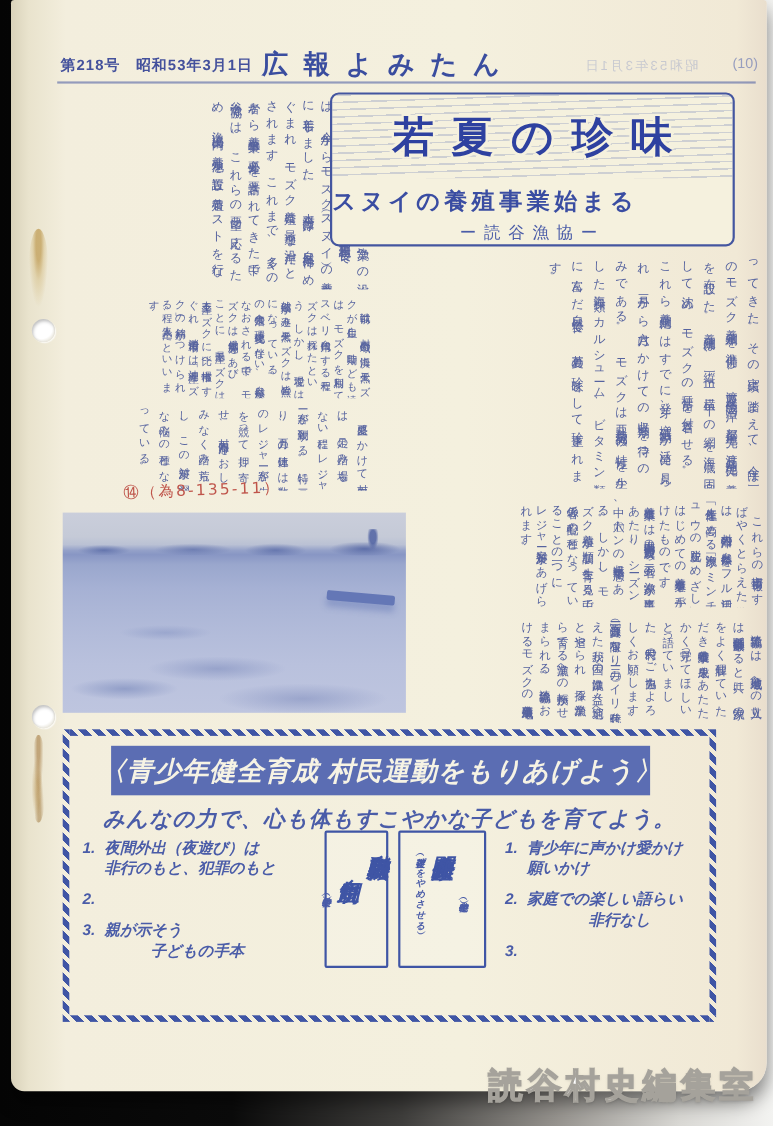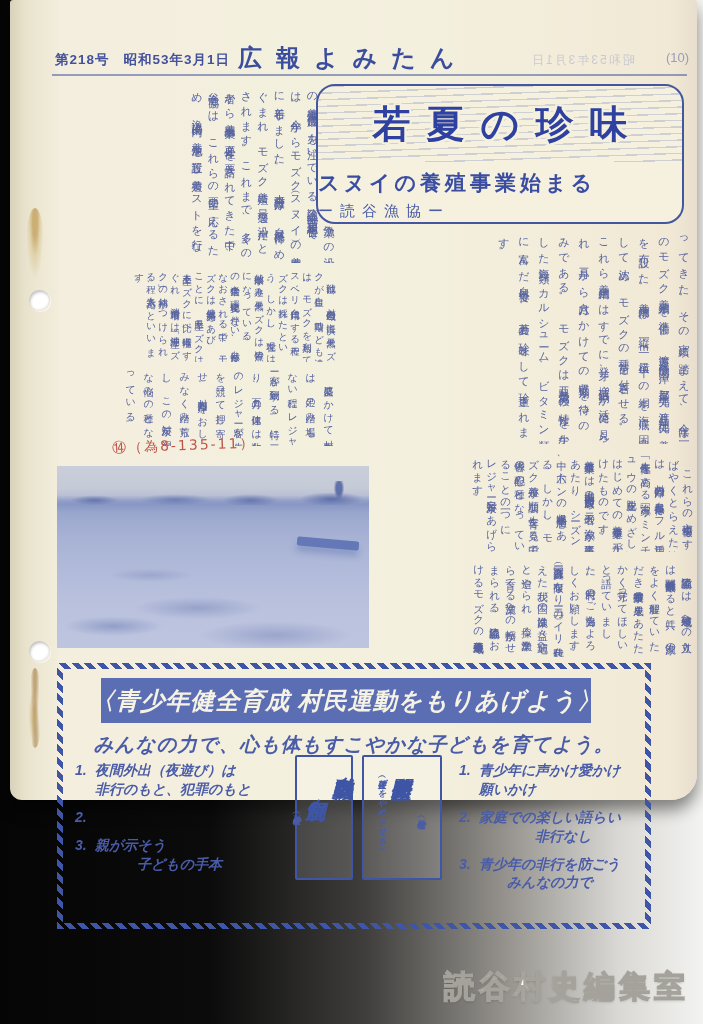--- a/index.html
+++ b/index.html
@@ -2,21 +2,21 @@
 <html><head>
 <meta charset="utf-8">
 <style>
   * { margin:0; padding:0; box-sizing:border-box; }
   html,body { width:703px; height:1024px; }
   body { font-family:"Liberation Sans", sans-serif; overflow:hidden; }
 
   .scene { position:relative; width:703px; height:1024px;
     background:linear-gradient(90deg,#050505 0%,#0b0b0b 30%,#3f3e3c 52%,#96938e 72%,#d9d8d4 88%,#f3f3f1 100%); }
 
-  .page { position:absolute; left:10px; top:0; width:687px; height:800px;
+  .page { position:absolute; left:10px; top:0; width:687px; height:992px;
     background:linear-gradient(90deg,#d9d2ba 0px,#e9e3cd 16px,#f3eedd 50px,#f4f0de 60%,#f1e9d6 96%,#e9decd 100%);
     border-radius:3px 3px 26px 12px;
     box-shadow:0 10px 16px rgba(0,0,0,.45); }
 
   
   .stain { position:absolute; border-radius:50%; pointer-events:none; }
   .s1 { left:16px; top:208px; width:18px; height:72px;
     background:radial-gradient(ellipse at 50% 20%, rgba(176,130,40,.55) 0 18%, rgba(190,150,60,.25) 40%, transparent 70%); }
   .s2 { left:18px; top:668px; width:14px; height:80px;
     background:radial-gradient(ellipse at 50% 15%, rgba(150,100,35,.5) 0 12%, transparent 45%),
@@ -43,29 +43,29 @@
   .vtext { position:absolute; writing-mode:vertical-rl; text-orientation:mixed;
     color:#56639f; font-family:"Liberation Serif", serif; overflow:hidden; }
   .band-a  { left:45px;  top:84px;  width:282px; height:179px; font-size:11px;  line-height:16.5px; letter-spacing:1.8px; }
   .band-b  { left:45px;  top:266px; width:282px; height:96px;  font-size:9.5px; line-height:12px;   letter-spacing:1px; }
   .band-c  { left:45px;  top:366px; width:282px; height:80px;  font-size:10px;  line-height:18px;   letter-spacing:1.5px; }
   .band-r1 { left:338px; top:230px; width:346px; height:214px; font-size:11px;  line-height:20px;   letter-spacing:2.5px; }
   .band-r2a{ left:378px; top:452px; width:306px; height:100px; font-size:10.5px;line-height:14px;   letter-spacing:1px; }
   .band-r2b{ left:338px; top:558px; width:346px; height:99px;  font-size:10.5px;line-height:16px;   letter-spacing:.5px; }
 
   
-  .title-box { position:absolute; left:306px; top:84px; width:368px; height:140px;
-    border:2.5px solid #4456a0; border-radius:19px; overflow:hidden; background:#f5f1de; }
+  .title-box { position:absolute; left:290px; top:84px; width:368px; height:140px;
+    border:2.5px solid #4456a0; border-radius:8px; overflow:hidden; background:#f5f1de; }
   .title-wave { height:76px; display:flex; align-items:center; justify-content:center;
     background:repeating-linear-gradient(178deg, rgba(80,100,172,.24) 0 1.4px, transparent 1.4px 6.6px); }
   .title-wave h2 { font-size:38px; font-weight:800; color:#2e41a0; letter-spacing:16px; padding-left:16px;
     text-shadow:2px 2px 0 #f5f1de, -2px -2px 0 #f5f1de, 2px -2px 0 #f5f1de, -2px 2px 0 #f5f1de, 0 0 6px #f5f1de; }
   .title-sub { font-size:21px; font-weight:800; color:#3a4da2; text-align:left;
     letter-spacing:4px; margin-top:7px; }
-  .title-attr { font-size:15px; color:#4a5ca8; text-align:left; letter-spacing:7px; margin-top:5px; }
+  .title-attr { font-size:15px; color:#4a5ca8; text-align:center; letter-spacing:7px; margin-top:5px; }
 
   
   .annotation { position:absolute; left:102px; top:437px; font-size:14px; color:#bf544a;
     transform:rotate(-2deg); letter-spacing:2px; font-family:"DejaVu Sans", sans-serif; }
   .photo { position:absolute; left:47px; top:466px; width:312px; height:182px; overflow:hidden;
     background:
       radial-gradient(ellipse 70px 14px at 18% 88%, rgba(104,122,178,.5), transparent 70%),
       radial-gradient(ellipse 90px 16px at 45% 78%, rgba(110,126,180,.45), transparent 70%),
       radial-gradient(ellipse 110px 20px at 70% 93%, rgba(104,120,176,.4), transparent 70%),
       radial-gradient(ellipse 60px 10px at 30% 60%, rgba(120,136,188,.4), transparent 70%),
@@ -202,22 +202,20 @@
           <span class="txt">青少年に声かけ愛かけ
 願いかけ</span>
         </li>
         <li>
           <span class="num">2.</span>
           <span class="txt">家庭での楽しい語らい
 　　　　非行なし</span>
         </li>
         <li>
           <span class="num">3.</span>
-          <span class="txt">青少年の非行を防ごう
-　　みんなの力で</span>
         </li>
       </ul>
 
     </section>
 
   </div>
 
   <div class="watermark">読谷村史編集室</div>
 </div>
 

